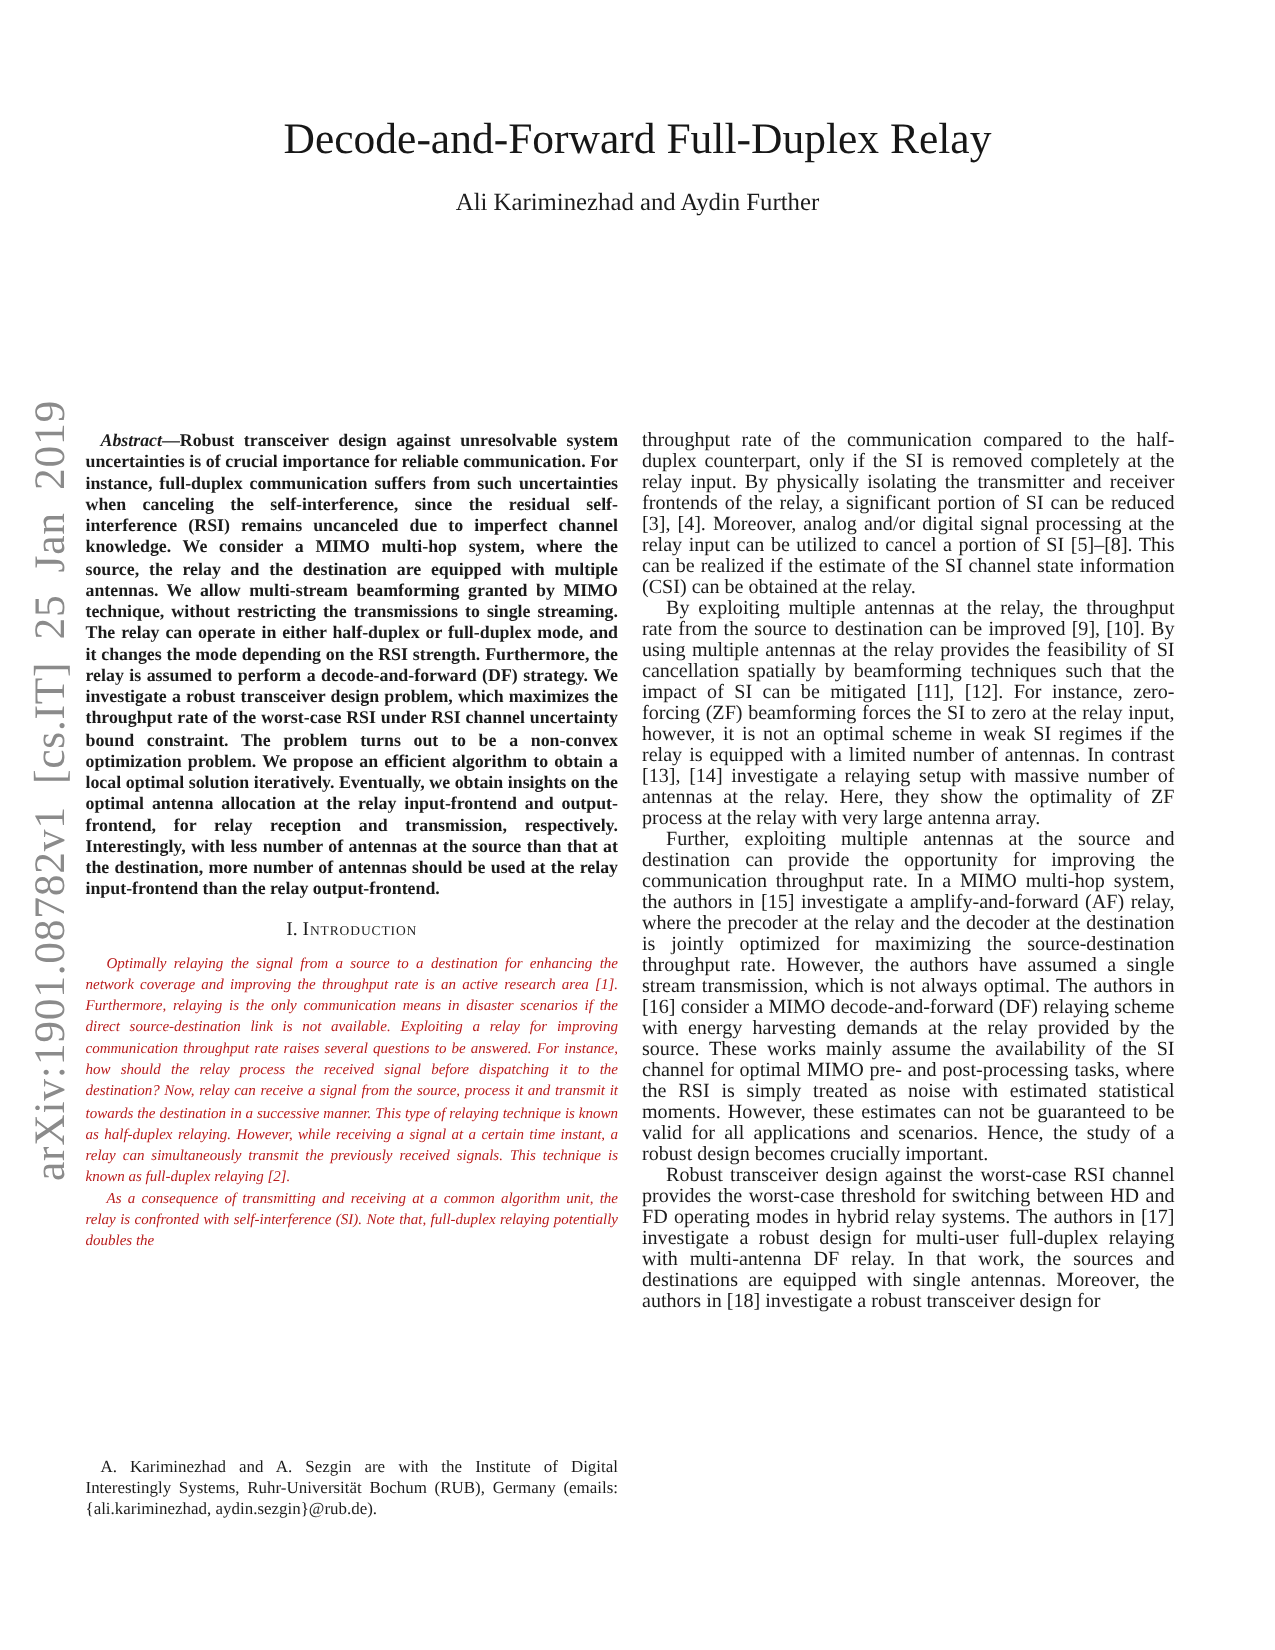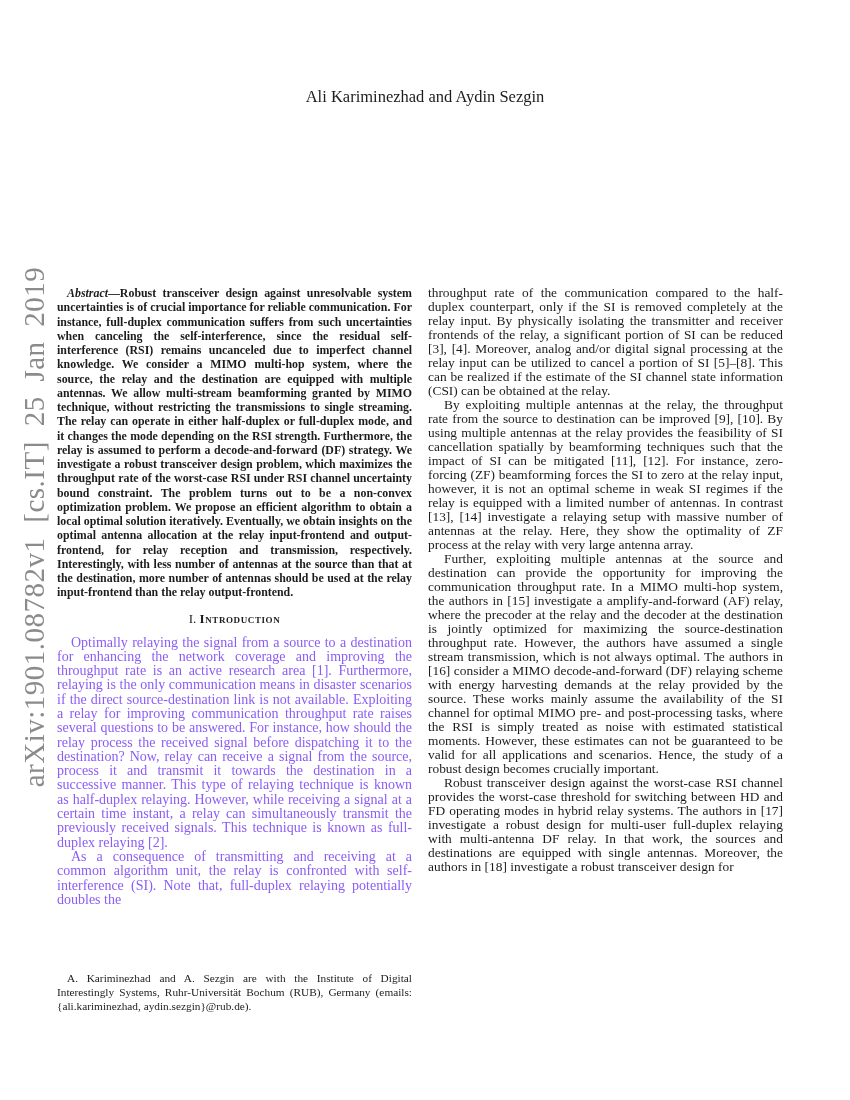--- a/index.html
+++ b/index.html
@@ -64,23 +64,23 @@
   }
   .abstract .abs-label { font-style: italic; }
 
   .sec-heading {
     text-align: center;
     font-size: 13px;
     margin-top: 11px;
     margin-bottom: 9px;
     color: #1c1c1c;
   }
-  .sec-heading .sc { font-variant: small-caps; letter-spacing: 0.6px; font-weight: bold; }
+  .sec-heading .sc { font-variant: small-caps; letter-spacing: 0.6px; }
 
-  .col-left p.body { font-size: 14px; line-height: 14.3px; text-indent: 14px; color: #8b5cf6; }
+  .col-left p.body { font-size: 10px; line-height: 14.3px; text-indent: 14px; color: #b91c1c; font-style: italic; }
 
   .footnote {
     position: absolute;
     top: 686px; left: 0;
     width: 355px;
     font-size: 11.3px;
     line-height: 13.9px;
     text-indent: 10px;
     text-align: justify;
     color: #1c1c1c;
@@ -89,21 +89,22 @@
   
   .col-right p.body { font-size: 13.4px; line-height: 14px; text-indent: 16px; color: #1c1c1c; }
   .col-right p.body.no-indent { text-indent: 0; }
 </style>
 </head>
 <body>
 
 <div class="watermark">arXiv:1901.08782v1 [cs.IT] 25 Jan 2019</div>
 
 <div class="titleblock">
-  <div class="authors">Ali Kariminezhad and Aydin Sezgin</div>
+  <div class="title-line">Decode-and-Forward Full-Duplex Relay</div>
+  <div class="authors">Ali Kariminezhad and Aydin Further</div>
 </div>
 
 <div class="columns">
 
   <div class="col col-left">
     <p class="abstract"><span class="abs-label">Abstract</span><span>—Robust transceiver design against unresolvable system uncertainties is of crucial importance for reliable communication. For instance, full-duplex communication suffers from such uncertainties when canceling the self-interference, since the residual self-interference (RSI) remains uncanceled due to imperfect channel knowledge. We consider a MIMO multi-hop system, where the source, the relay and the destination are equipped with multiple antennas. We allow multi-stream beamforming granted by MIMO technique, without restricting the transmissions to single streaming. The relay can operate in either half-duplex or full-duplex mode, and it changes the mode depending on the RSI strength. Furthermore, the relay is assumed to perform a decode-and-forward (DF) strategy. We investigate a robust transceiver design problem, which maximizes the throughput rate of the worst-case RSI under RSI channel uncertainty bound constraint. The problem turns out to be a non-convex optimization problem. We propose an efficient algorithm to obtain a local optimal solution iteratively. Eventually, we obtain insights on the optimal antenna allocation at the relay input-frontend and output-frontend, for relay reception and transmission, respectively. Interestingly, with less number of antennas at the source than that at the destination, more number of antennas should be used at the relay input-frontend than the relay output-frontend.</span></p>
 
     <div class="sec-heading"><span>I.</span>&nbsp;<span class="sc">Introduction</span></div>
 
     <p class="body">Optimally relaying the signal from a source to a destination for enhancing the network coverage and improving the throughput rate is an active research area [1]. Furthermore, relaying is the only communication means in disaster scenarios if the direct source-destination link is not available. Exploiting a relay for improving communication throughput rate raises several questions to be answered. For instance, how should the relay process the received signal before dispatching it to the destination? Now, relay can receive a signal from the source, process it and transmit it towards the destination in a successive manner. This type of relaying technique is known as half-duplex relaying. However, while receiving a signal at a certain time instant, a relay can simultaneously transmit the previously received signals. This technique is known as full-duplex relaying [2].</p>

